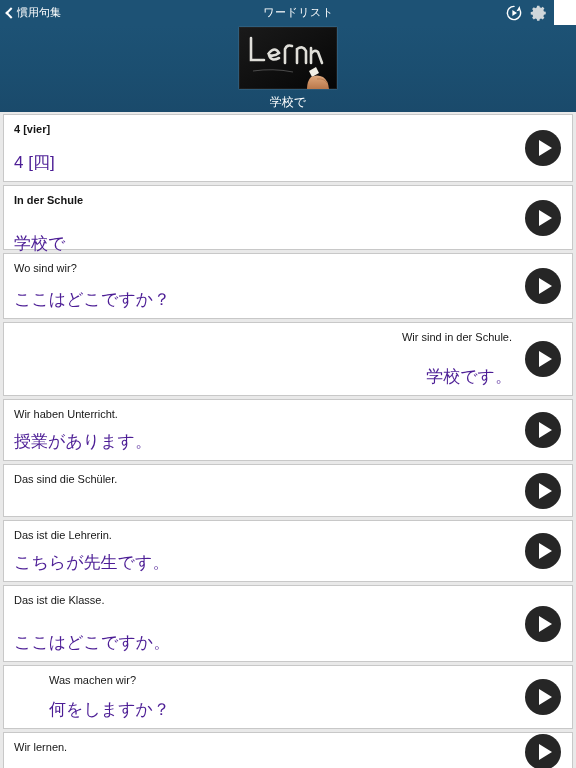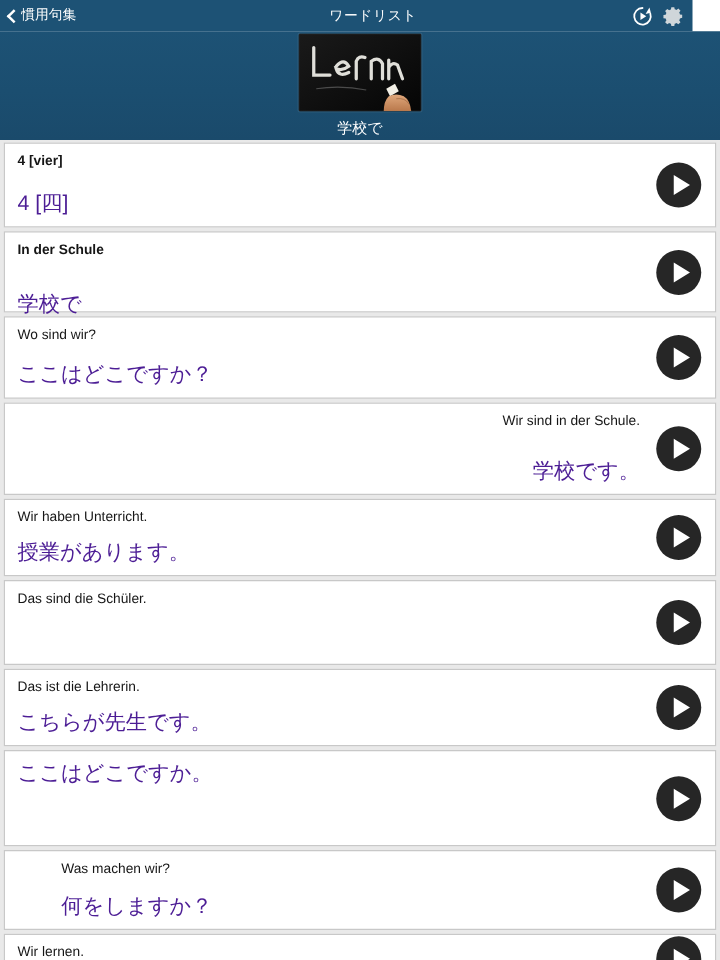--- a/index.html
+++ b/index.html
@@ -226,34 +226,35 @@
         <span class="play-tri"></span>
       </div>
     </div>
     <div class="row" style="height: 62px;">
       <div class="row-primary">Wir haben Unterricht.</div>
       <div class="row-secondary">授業があります。</div>
       <div class="play-btn">
         <span class="play-tri"></span>
       </div>
     </div>
-    <div class="row" style="height: 68px;">
+    <div class="row" style="height: 53px;">
       <div class="row-primary">Das sind die Schüler.</div>
       <div class="play-btn">
         <span class="play-tri"></span>
       </div>
     </div>
     <div class="row" style="height: 62px;">
       <div class="row-primary">Das ist die Lehrerin.</div>
       <div class="row-secondary">こちらが先生です。</div>
       <div class="play-btn">
         <span class="play-tri"></span>
       </div>
     </div>
     <div class="row" style="height: 77px;">
+      <div class="row-primary">Das ist die Klasse.</div>
       <div class="row-secondary">ここはどこですか。</div>
       <div class="play-btn">
         <span class="play-tri"></span>
       </div>
     </div>
     <div class="row" style="height: 64px; padding-left: 45px;">
       <div class="row-primary">Was machen wir?</div>
       <div class="row-secondary">何をしますか？</div>
       <div class="play-btn">
         <span class="play-tri"></span>

